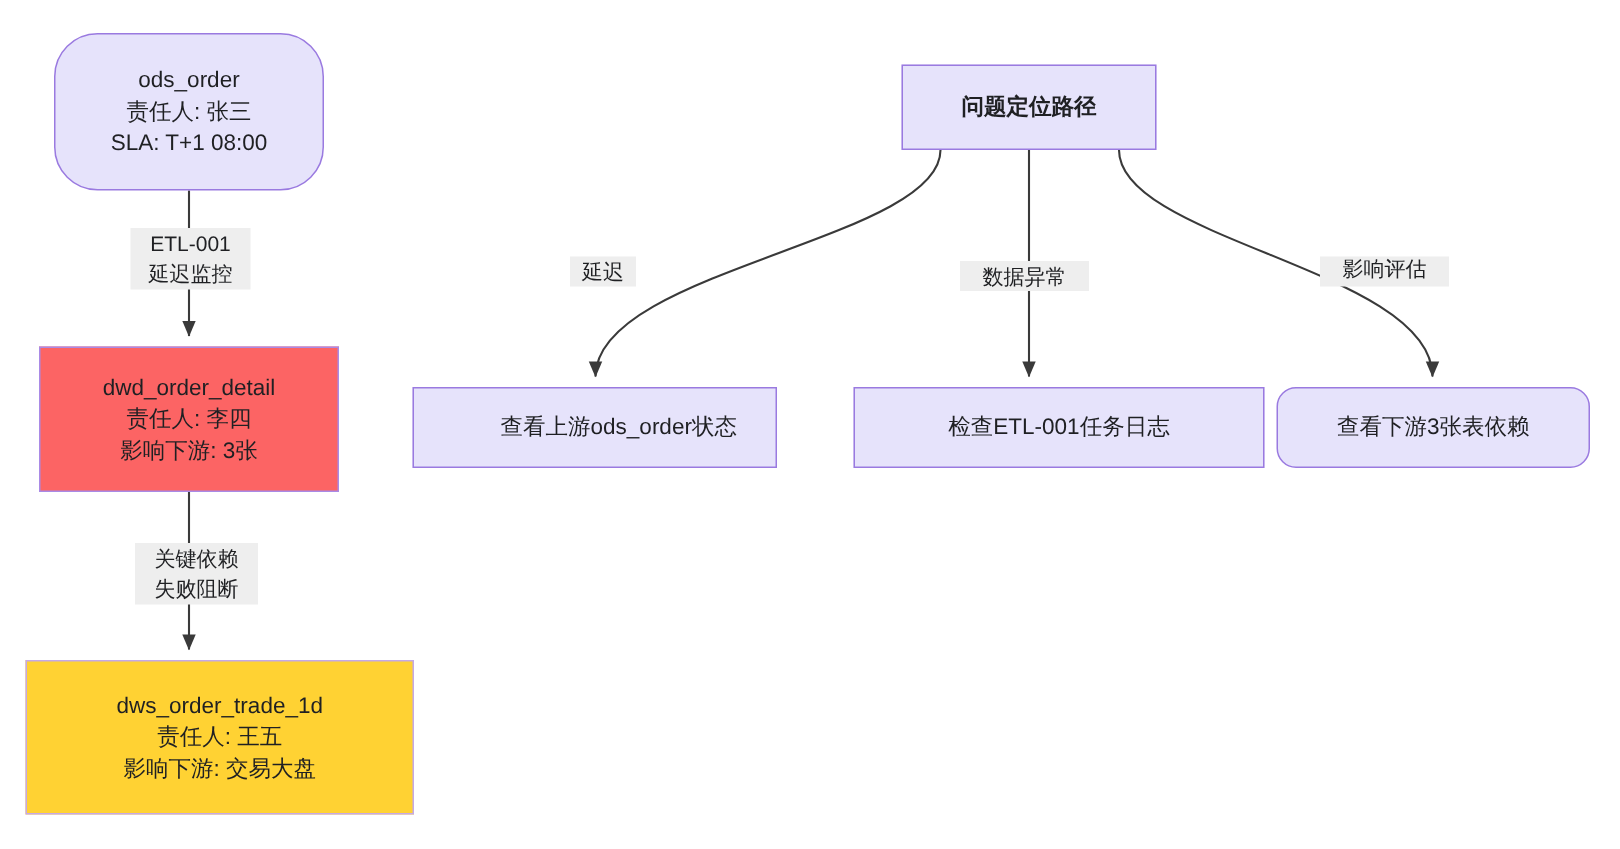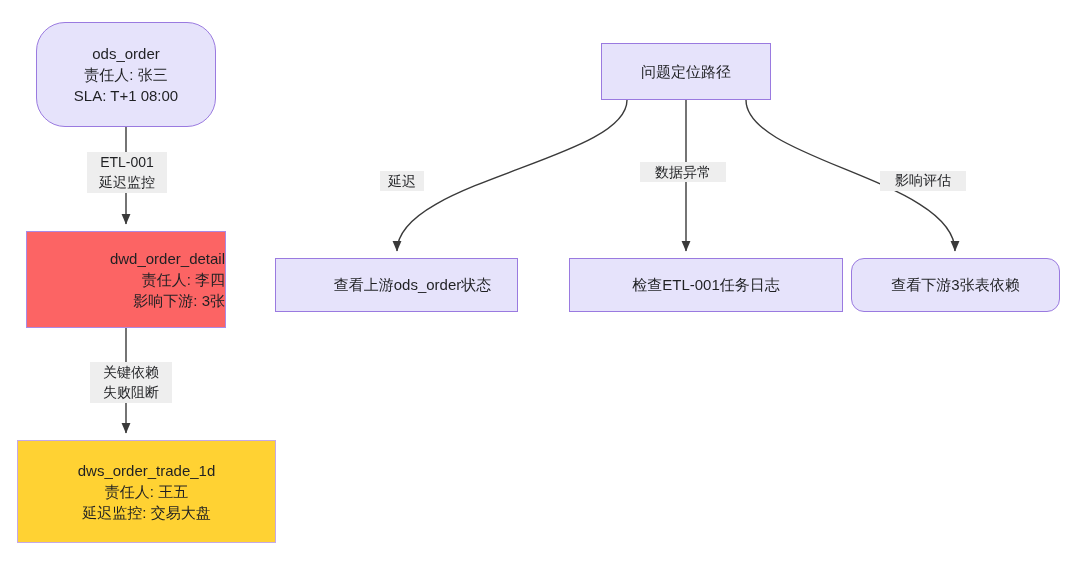--- a/index.html
+++ b/index.html
@@ -103,46 +103,46 @@
     <span class="line">ods_order</span>
     <span class="line">责任人: 张三</span>
     <span class="line">SLA: T+1 08:00</span>
   </div>
 
   <div class="edge-label" style="left:87px; top:152px; width:78px;">
     <span class="line">ETL-001</span>
     <span class="line">延迟监控</span>
   </div>
 
-  <div class="node danger" style="left:26px; top:231px; width:200px; height:97px;align-items:flex-end;">
+  <div class="node danger" style="left:26px; top:231px; width:200px; height:97px;">
     <span class="line">dwd_order_detail</span>
     <span class="line">责任人: 李四</span>
     <span class="line">影响下游: 3张</span>
   </div>
 
   <div class="edge-label" style="left:90px; top:362px; width:80px;">
     <span class="line">关键依赖</span>
     <span class="line">失败阻断</span>
   </div>
 
   <div class="node warn" style="left:17px; top:440px; width:259px; height:103px;">
     <span class="line">dws_order_trade_1d</span>
     <span class="line">责任人: 王五</span>
-    <span class="line">延迟监控: 交易大盘</span>
+    <span class="line">影响下游: 交易大盘</span>
   </div>
 
-  <div class="node single" style="left:601px; top:43px; width:170px; height:57px;">
+  <div class="node single" style="left:601px; top:43px; width:170px; height:57px;font-weight:bold;">
     <span class="line">问题定位路径</span>
   </div>
 
   <div class="edge-label" style="left:380px; top:171px; width:42px;">
     <span class="line">延迟</span>
   </div>
 
-  <div class="edge-label" style="left:640px; top:162px; width:84px;">
+  <div class="edge-label" style="left:640px; top:174px; width:84px;">
     <span class="line">数据异常</span>
   </div>
 
   <div class="edge-label" style="left:880px; top:171px; width:84px;font-family:Liberation Serif, serif;">
     <span class="line">影响评估</span>
   </div>
 
   <div class="node single" style="left:275px; top:258px; width:243px; height:54px;padding-left:32px;">
     <span class="line">查看上游ods_order状态</span>
   </div>

